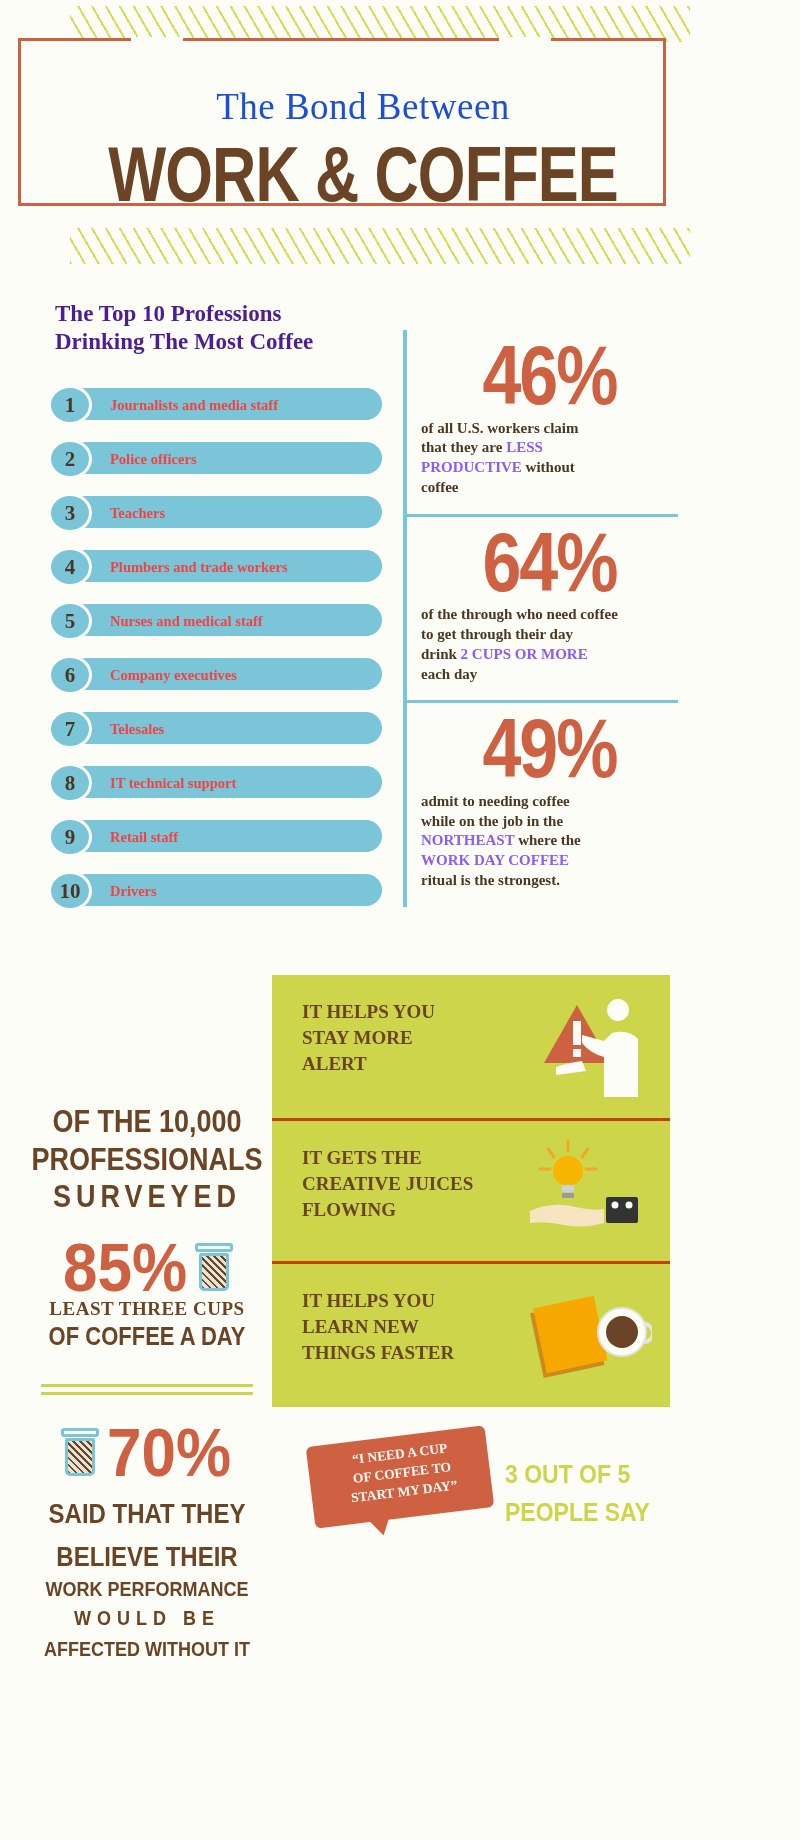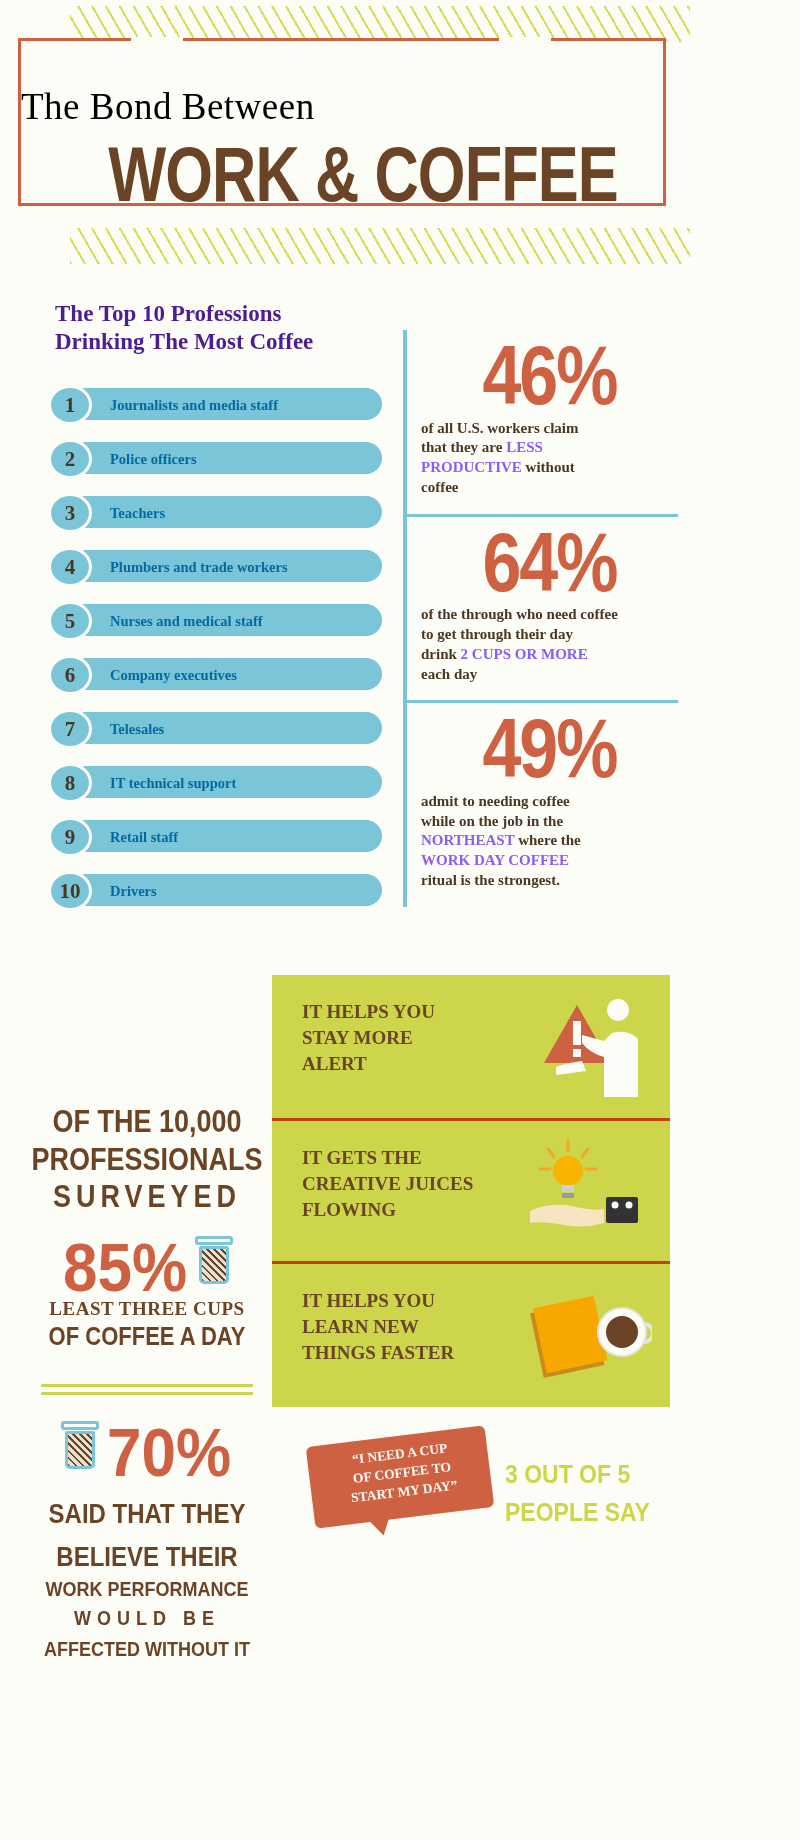--- a/index.html
+++ b/index.html
@@ -26,23 +26,23 @@
     background:#fdfdf8;
   }
   .frame-gap-left, .frame-gap-right {
     position:absolute; top:-4px; height:6px; background:#fdfdf8;
   }
   .frame-gap-left  { left:110px; width:52px; }
   .frame-gap-right { right:112px; width:52px; }
 
   .title-small {
     position:absolute; top:44px; left:0; width:684px;
-    text-align:left;
-    font-family:"Liberation Serif", serif;
-    font-size:37px; color:#000000; letter-spacing:.5px;
+    text-align:center;
+    font-family:"Liberation Serif", serif;
+    font-size:37px; color:#1d4ed8; letter-spacing:.5px;
   }
   .title-big {
     position:absolute; top:88px; left:0; width:684px;
     text-align:center;
     font-family:"Liberation Sans", sans-serif;
     font-weight:bold; font-size:66px; color:#6b4426;
     letter-spacing:-1px;
     transform:scaleX(0.93) scaleY(1.18);
     transform-origin:center top;
   }
@@ -68,21 +68,21 @@
     border:3px solid #fdfdf8;
     color:#4a3723; font-family:"Liberation Serif", serif;
     font-weight:bold; font-size:21px;
     display:flex; align-items:center; justify-content:center;
     z-index:2;
   }
   .prof-label {
     position:absolute; left:62px; top:0; height:40px;
     display:flex; align-items:center;
     font-family:"Liberation Serif", serif;
-    font-weight:bold; font-size:14.5px; color:#0369a1;
+    font-weight:bold; font-size:14.5px; color:#ef4444;
     z-index:2;
   }
 
   
   .stats-col { position:absolute; left:403px; top:330px; width:275px; }
   .stat-block { position:relative; padding:6px 0 16px 18px; }
   .stat-rule-v {
     position:absolute; left:0; top:0; bottom:0; width:4px; background:#7ac5d8;
   }
   .stat-rule-h {
@@ -109,21 +109,21 @@
   .survey-head {
     font-family:"Liberation Sans", sans-serif;
     font-weight:bold; color:#6b4426; line-height:1.1;
     transform:scaleY(1.18); transform-origin:center top;
   }
   .sh1 { font-size:27px; }
   .sh2 { font-size:27px; margin-top:8px; }
   .sh3 { font-size:27px; letter-spacing:5px; margin-top:8px; }
 
   .pct-row {
-    display:flex; justify-content:center;
+    display:flex; align-items:center; justify-content:center;
     margin-top:26px; gap:10px;
   }
   .big-pct {
     font-family:"Liberation Sans", sans-serif;
     font-weight:bold; font-size:62px; color:#cf6143; line-height:1;
     transform:scaleY(1.12);
   }
   .cup {
     width:34px; height:48px; position:relative;
   }

